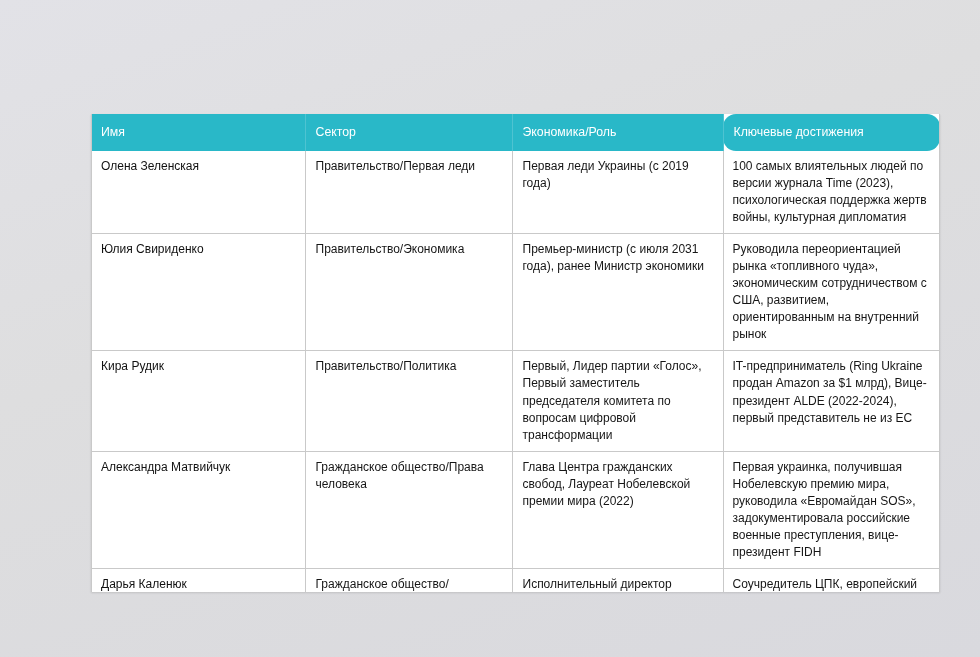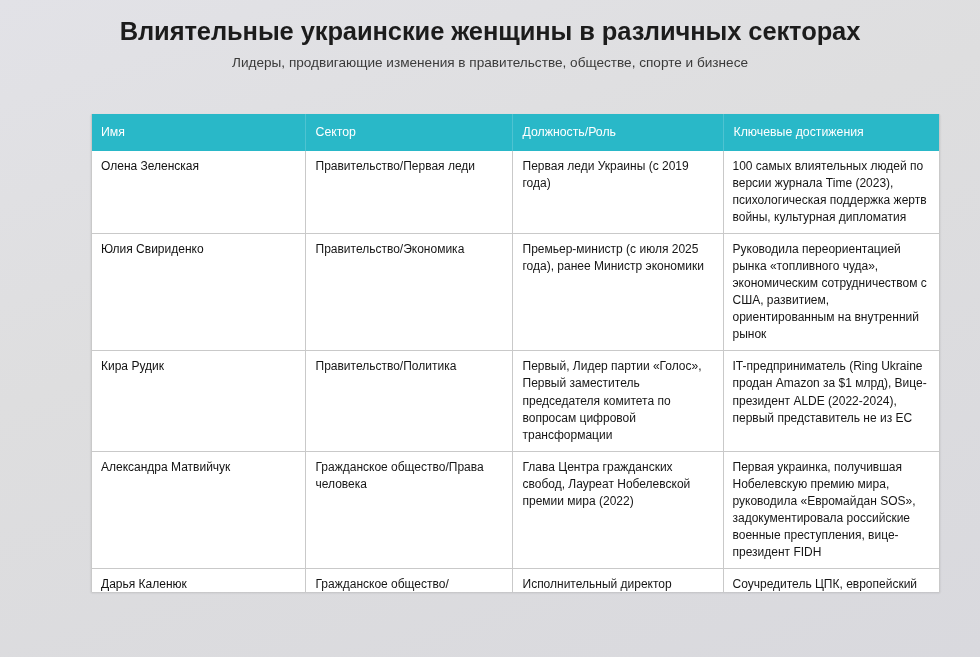--- a/index.html
+++ b/index.html
@@ -70,21 +70,21 @@
     background: #29b8c8;
     color: #ffffff;
     font-size: 12.3px;
     font-weight: normal;
     text-align: left;
     padding: 11px 9px 12px 10px;
     vertical-align: middle;
     border-right: 1px solid #4ec3d1;
     line-height: 1.15;
   }
-  thead th:last-child { border-right: none; }
+  thead th:last-child { border-right: none; border-radius: 13px; }
 
   tbody td {
     font-size: 12px;
     color: #161616;
     text-align: left;
     vertical-align: top;
     padding: 7px 9px 7px 10px;
     border-right: 1px solid #c9c9c9;
     border-bottom: 1px solid #c9c9c9;
     line-height: 1.42;
@@ -117,52 +117,48 @@
     pointer-events: none;
   }
   .table-wrap::before { left: 0; }
   .table-wrap::after  { right: 0; }
 </style>
 </head>
 <body>
 
 <div class="slide">
 
-  <div class="heading">
-    <h1 class="slide-title">Влиятельные украинские женщины в различных секторах</h1>
-    <p class="slide-subtitle">Лидеры, продвигающие изменения в правительстве, обществе, спорте и бизнесе</p>
-  </div>
 
   <div class="table-wrap">
     <table class="data-table">
       <colgroup>
         <col class="c-name">
         <col class="c-sector">
         <col class="c-role">
         <col class="c-ach">
       </colgroup>
       <thead>
         <tr>
           <th>Имя</th>
           <th>Сектор</th>
-          <th>Должность/Роль</th>
+          <th>Экономика/Роль</th>
           <th>Ключевые достижения</th>
         </tr>
       </thead>
       <tbody>
         <tr class="r0">
           <td class="cell-name">Олена Зеленская</td>
           <td class="cell-sector">Правительство/Первая леди</td>
           <td class="cell-role">Первая леди Украины (с 2019 года)</td>
           <td class="cell-ach">100 самых влиятельных людей по версии журнала Time (2023), психологическая поддержка жертв войны, культурная дипломатия</td>
         </tr>
         <tr class="r1">
           <td class="cell-name">Юлия Свириденко</td>
           <td class="cell-sector">Правительство/Экономика</td>
-          <td class="cell-role">Премьер-министр (с июля 2025 года), ранее Министр экономики</td>
+          <td class="cell-role">Премьер-министр (с июля 2031 года), ранее Министр экономики</td>
           <td class="cell-ach">Руководила переориентацией рынка «топливного чуда», экономическим сотрудничеством с США, развитием, ориентированным на внутренний рынок</td>
         </tr>
         <tr class="r3">
           <td class="cell-name">Кира Рудик</td>
           <td class="cell-sector">Правительство/Политика</td>
           <td class="cell-role">Первый, Лидер партии «Голос», Первый заместитель председателя комитета по вопросам цифровой трансформации</td>
           <td class="cell-ach">IT-предприниматель (Ring Ukraine продан Amazon за $1 млрд), Вице-президент ALDE (2022-2024), первый представитель не из ЕС</td>
         </tr>
         <tr class="r4">
           <td class="cell-name">Александра Матвийчук</td>

